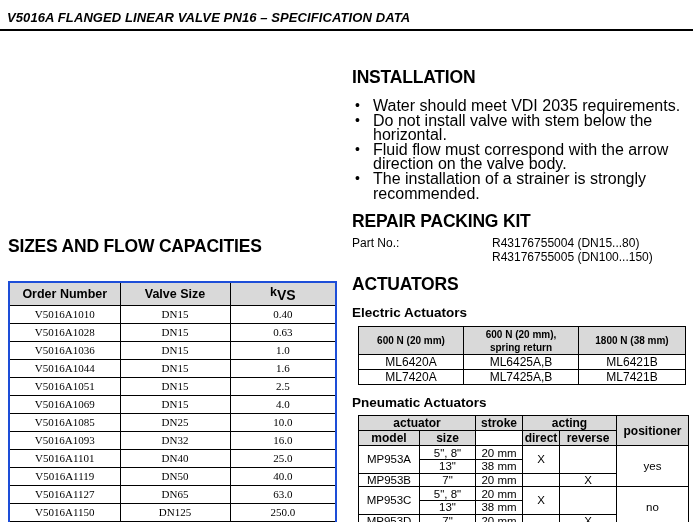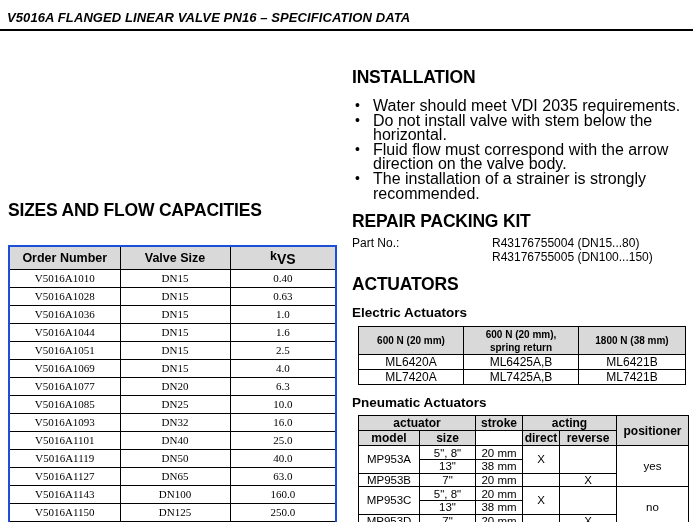--- a/index.html
+++ b/index.html
@@ -108,25 +108,20 @@
             <td>V5016A1051</td>
             <td>DN15</td>
             <td>2.5</td>
           </tr>
           <tr>
             <td>V5016A1069</td>
             <td>DN15</td>
             <td>4.0</td>
           </tr>
           <tr>
-            <td>V5016A1077</td>
-            <td>DN20</td>
-            <td>6.3</td>
-          </tr>
-          <tr>
             <td>V5016A1085</td>
             <td>DN25</td>
             <td>10.0</td>
           </tr>
           <tr>
             <td>V5016A1093</td>
             <td>DN32</td>
             <td>16.0</td>
           </tr>
           <tr>
@@ -136,25 +131,20 @@
           </tr>
           <tr>
             <td>V5016A1119</td>
             <td>DN50</td>
             <td>40.0</td>
           </tr>
           <tr>
             <td>V5016A1127</td>
             <td>DN65</td>
             <td>63.0</td>
-          </tr>
-          <tr>
-            <td>V5016A1143</td>
-            <td>DN100</td>
-            <td>160.0</td>
           </tr>
           <tr>
             <td>V5016A1150</td>
             <td>DN125</td>
             <td>250.0</td>
           </tr>
           <tr>
             <td>V5016A1168</td>
             <td>DN150</td>
             <td>360.0</td>

